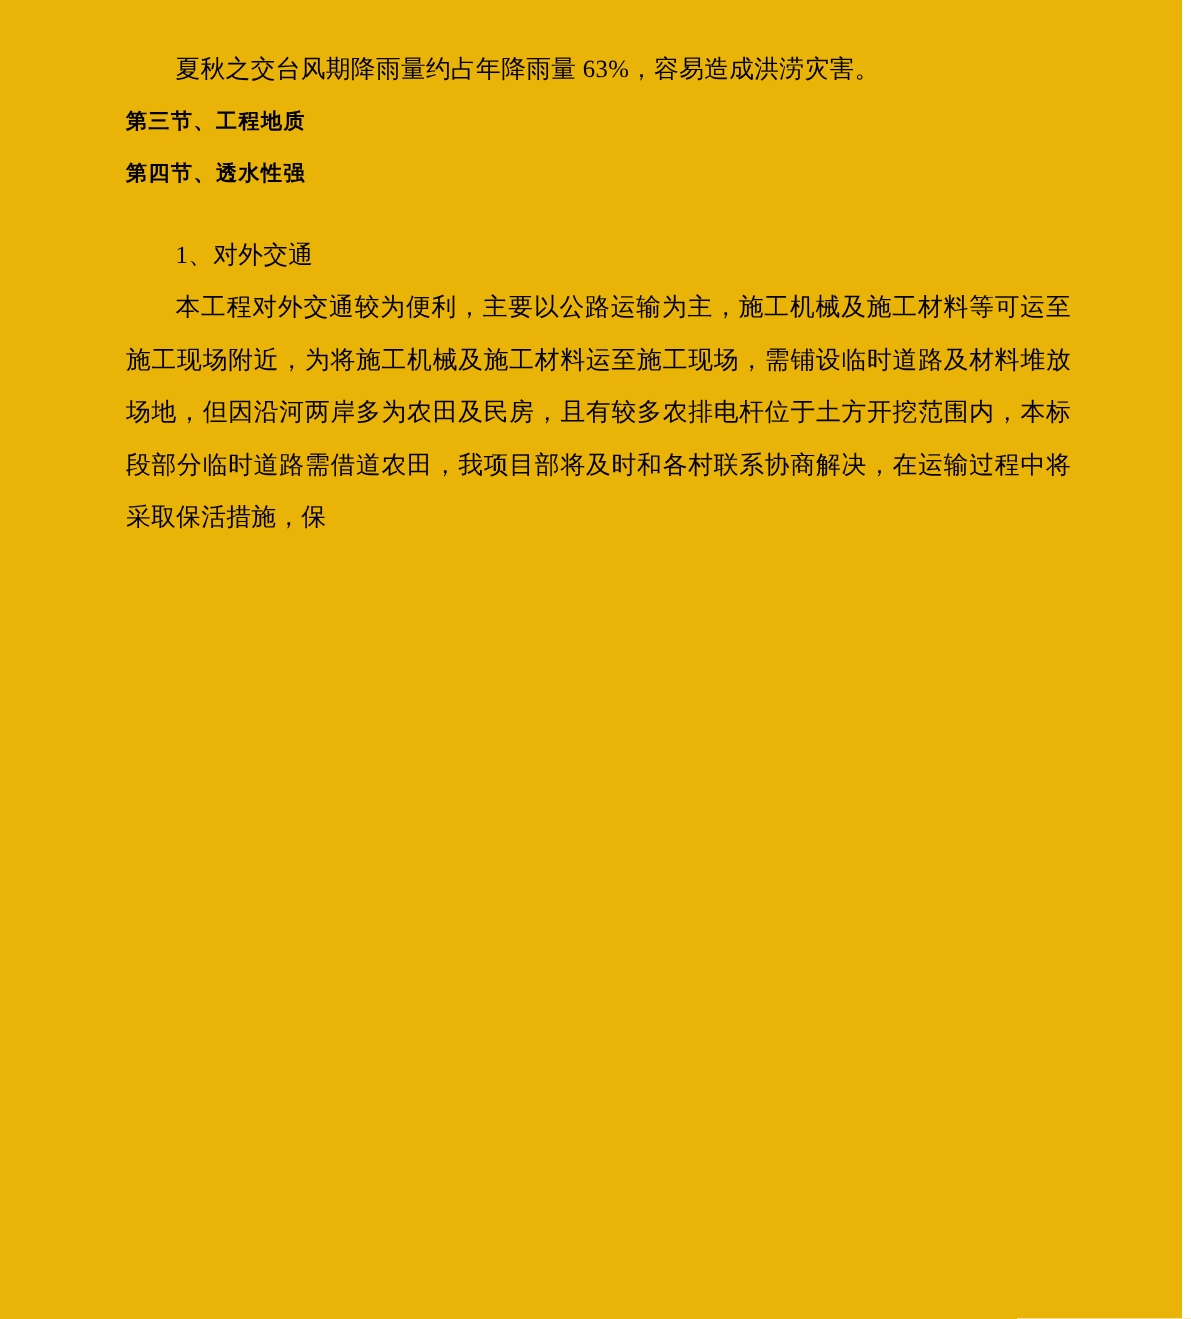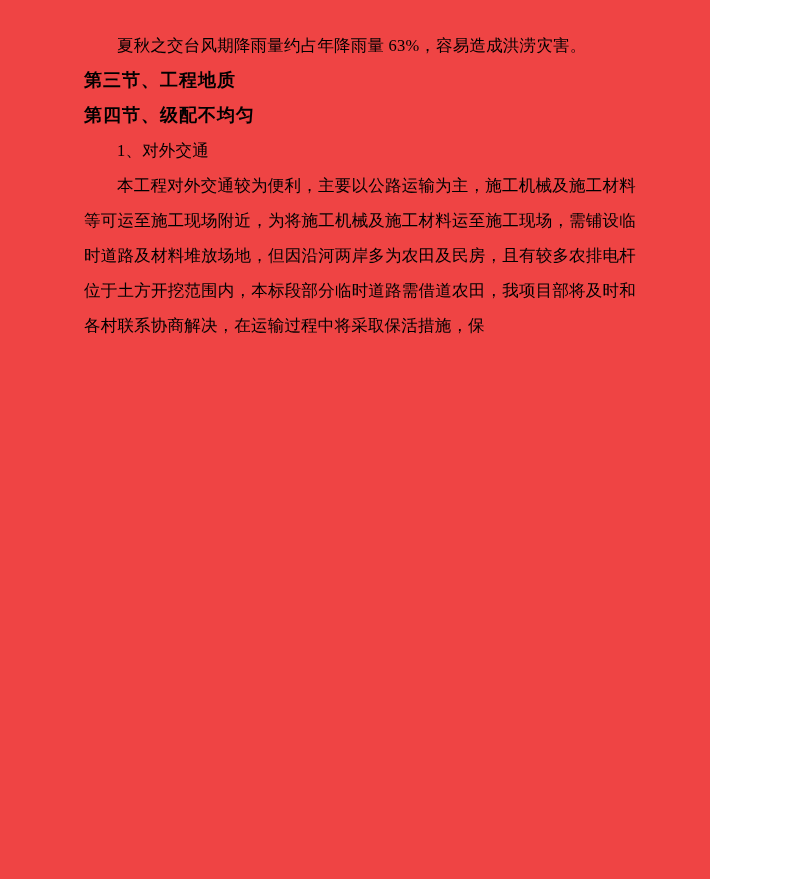--- a/index.html
+++ b/index.html
@@ -9,65 +9,66 @@
   }
   body {
     width: 794px;
     height: 879px;
     font-family: "Liberation Serif", "DejaVu Serif", serif;
     color: #000000;
     overflow: hidden;
   }
   .page {
     position: relative;
-    width: 710px;
+    width: 788px;
     height: 879px;
     box-sizing: border-box;
     padding: 28px 74px 0 84px;
-    background: #ef4444;
+    background: #eab308;
   }
   .doc-body {
     font-size: 16.5px;
     line-height: 35px;
   }
   p {
     margin: 0;
     text-align: justify;
     text-justify: inter-ideograph;
     letter-spacing: 0.2px;
   }
   .indent {
     text-indent: 2em;
   }
   .heading {
     font-family: "Liberation Sans", "DejaVu Sans", sans-serif;
     font-weight: bold;
-    font-size: 18px;
+    font-size: 14px;
     letter-spacing: 1px;
     margin: 0;
     text-align: left;
   }
   .sub-item {
     text-indent: 2em;
+    margin-top: 19px;
   }
 </style>
 </head>
 <body>
 
 <div class="page">
   <div class="doc-body">
 
     <p class="indent">夏秋之交台风期降雨量约占年降雨量 63%，容易造成洪涝灾害。</p>
 
 
     <p class="heading">第三节、工程地质</p>
 
 
 
 
-    <p class="heading">第四节、级配不均匀</p>
+    <p class="heading">第四节、透水性强</p>
 
     <p class="sub-item">1、对外交通</p>
 
     <p class="indent">本工程对外交通较为便利，主要以公路运输为主，施工机械及施工材料等可运至施工现场附近，为将施工机械及施工材料运至施工现场，需铺设临时道路及材料堆放场地，但因沿河两岸多为农田及民房，且有较多农排电杆位于土方开挖范围内，本标段部分临时道路需借道农田，我项目部将及时和各村联系协商解决，在运输过程中将采取保活措施，保</p>
 
   </div>
 </div>
 
 </body></html>

